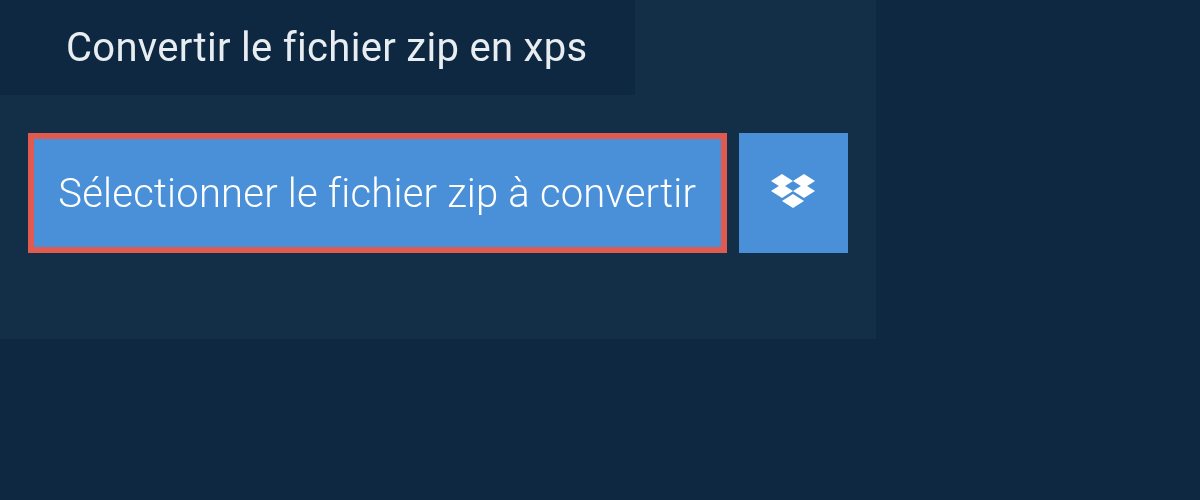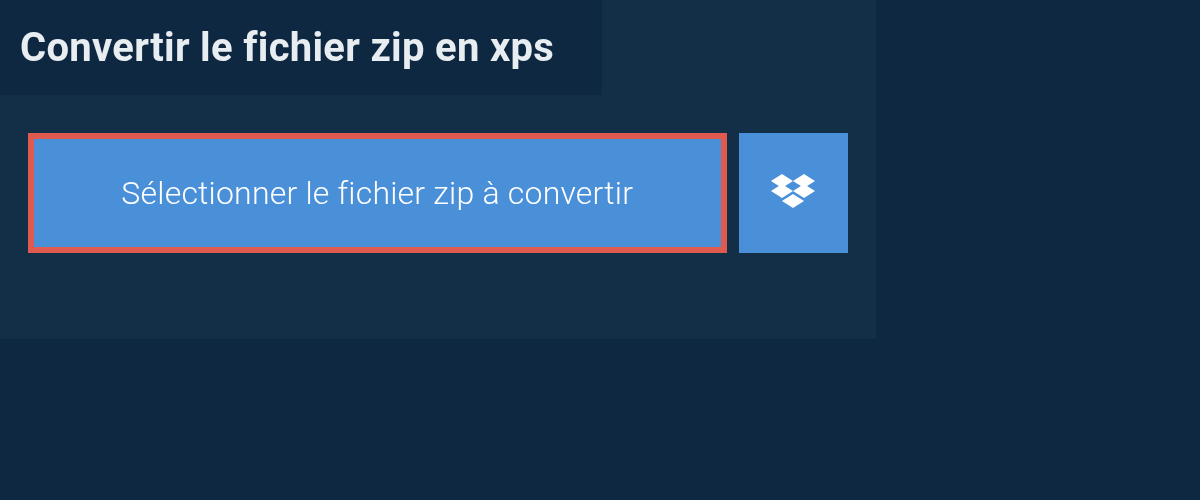--- a/index.html
+++ b/index.html
@@ -21,33 +21,34 @@
       margin: 0;
     }
     .title-bar {
       background-color: #0d2840;
       display: inline-block;
       padding: 24px 48px 24px 20px;
     }
     .title-text {
       color: #e8edf2;
       font-size: 40px;
-      font-weight: 700;
+      font-weight: 400;
       letter-spacing: 0.3px;
+      margin-left: 46px;
     }
     .button-row {
       display: flex;
       padding: 38px 28px 38px 28px;
       gap: 12px;
     }
     .select-button {
       background-color: #4a90d9;
       border: 6px solid #e05a4f;
       color: #ffffff;
-      font-size: 32px;
+      font-size: 40px;
       font-weight: 300;
       display: flex;
       align-items: center;
       justify-content: center;
       width: 702px;
       height: 120px;
       cursor: pointer;
       letter-spacing: 0.2px;
     }
     .dropbox-button {

